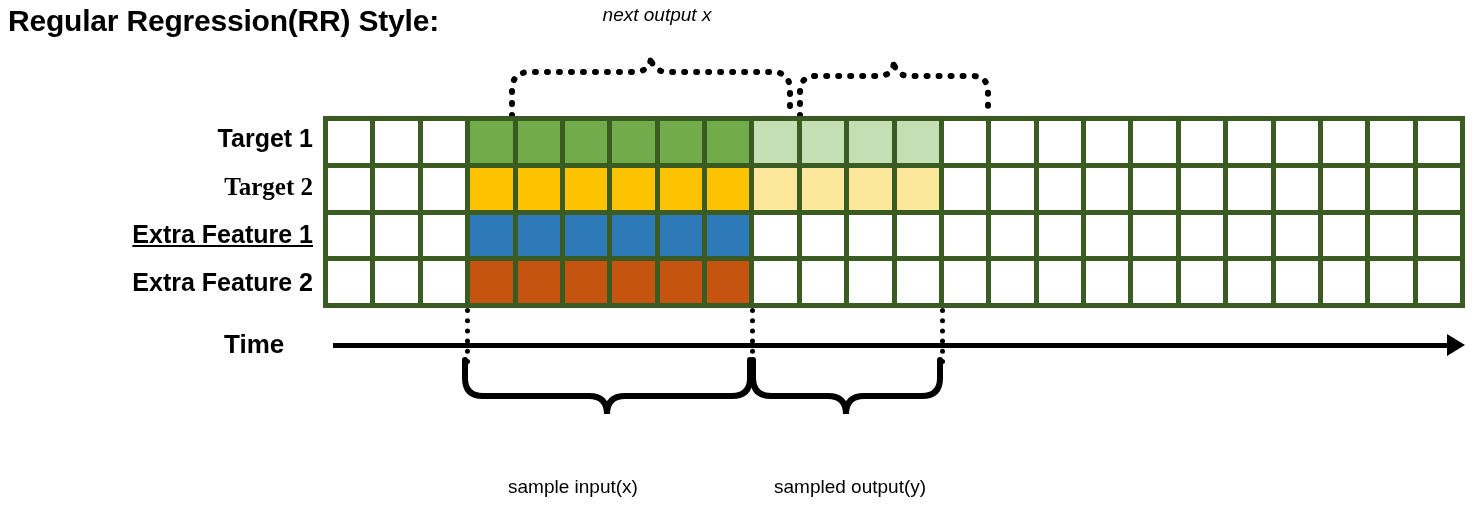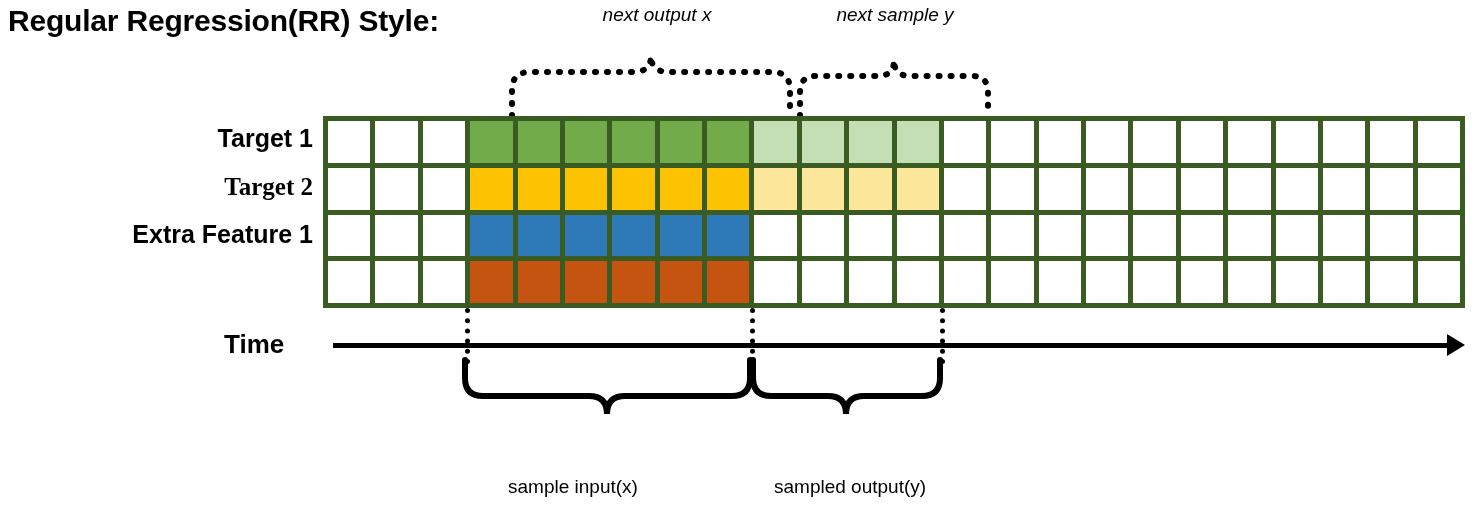--- a/index.html
+++ b/index.html
@@ -36,21 +36,20 @@
   .bottom-text{position:absolute;font-size:19px;line-height:25px;white-space:pre;}
 </style>
 </head>
 <body>
 
 <div id="stage">
 
   <div class="page-title">Regular Regression(RR) Style:</div>
 
   <div class="brace-label" style="left:512px;top:4px;width:290px;">next output x</div>
-  <div class="brace-label" style="left:800px;top:4px;width:190px;">next sample y</div>
 
   <svg class="svg-layer" width="1476" height="516" viewBox="0 0 1476 516" fill="none">
 
     <path d="M512,116 L512,90 Q512,72 530,72 L633,72 Q651,72 651,56 Q651,72 669,72 L772,72 Q790,72 790,90 L790,116" stroke="#000" stroke-width="6" stroke-linecap="round" stroke-dasharray="1 11" fill="none"></path>
 
     <path d="M800,116 L800,92 Q800,76 816,76 L878,76 Q894,76 894,60 Q894,76 910,76 L972,76 Q988,76 988,92 L988,116" stroke="#000" stroke-width="6" stroke-linecap="round" stroke-dasharray="1 11" fill="none"></path>
 
     <path d="M465,360 L465,378 Q465,396 483,396 L589,396 Q607,396 607,414 Q607,396 625,396 L732,396 Q750,396 750,378 L750,360" stroke="#000" stroke-width="6" stroke-linecap="round" fill="none"></path>
 
     <path d="M753,360 L753,378 Q753,396 771,396 L828,396 Q846,396 846,414 Q846,396 864,396 L922,396 Q940,396 940,378 L940,360" stroke="#000" stroke-width="6" stroke-linecap="round" fill="none"></path>
@@ -59,21 +58,22 @@
   <div class="vdot" style="left:465px;top:308px;height:56px;"></div>
   <div class="vdot" style="left:750px;top:308px;height:56px;"></div>
   <div class="vdot" style="left:940px;top:308px;height:56px;"></div>
 
   <div class="vdot" style="left:750px;top:212px;height:96px;"></div>
   <div class="vdot" style="left:940px;top:212px;height:96px;"></div>
 
   <div class="labels-col">
     <div class="row-label" style="top:126px;">Target 1</div>
     <div class="row-label" style="top:174px;font-family:Liberation Serif, serif;">Target 2</div>
-    <div class="row-label" style="top:222px;">Extra Feature 1</div>
+    <div class="row-label" style="top:222px;text-decoration:underline;">Extra Feature 1</div>
+    <div class="row-label" style="top:270px;">Extra Feature 2</div>
   </div>
 
   <div id="grid" class="grid" style="left: 323px; top: 116px; width: 1142px; height: 192px; grid-template-columns: repeat(24, 1fr); grid-template-rows: repeat(4, 1fr); gap: 5px; background: rgb(58, 92, 34); border: 5px solid rgb(58, 92, 34);">
       <div class="cell" style="background: rgb(255, 255, 255);"></div>
       <div class="cell" style="background: rgb(255, 255, 255);"></div>
       <div class="cell" style="background: rgb(255, 255, 255);"></div>
       <div class="cell" style="background: rgb(114, 171, 74);"></div>
       <div class="cell" style="background: rgb(114, 171, 74);"></div>
       <div class="cell" style="background: rgb(114, 171, 74);"></div>
       <div class="cell" style="background: rgb(114, 171, 74);"></div>

